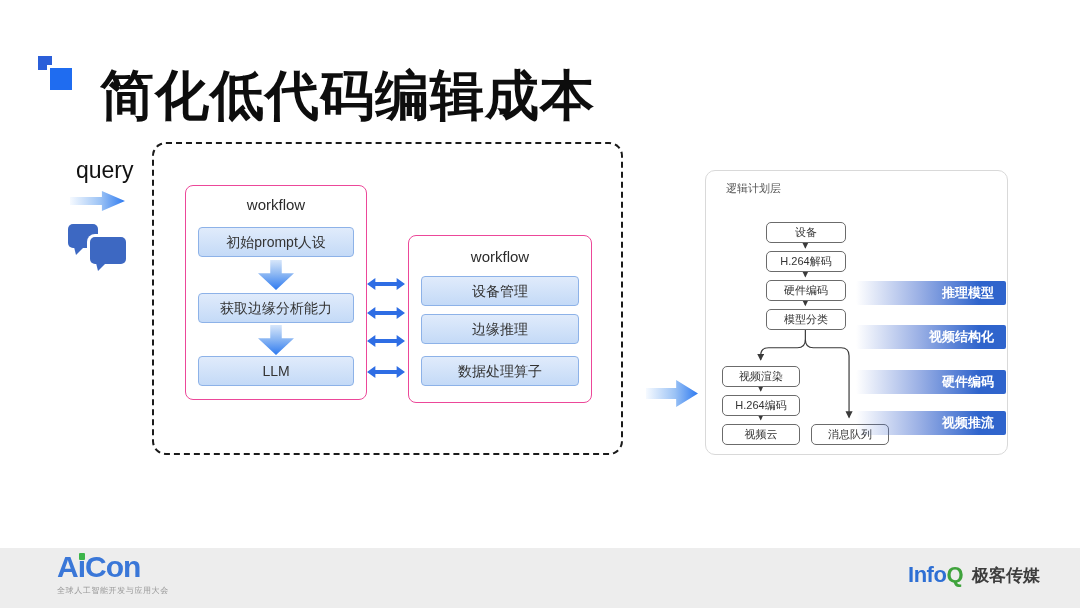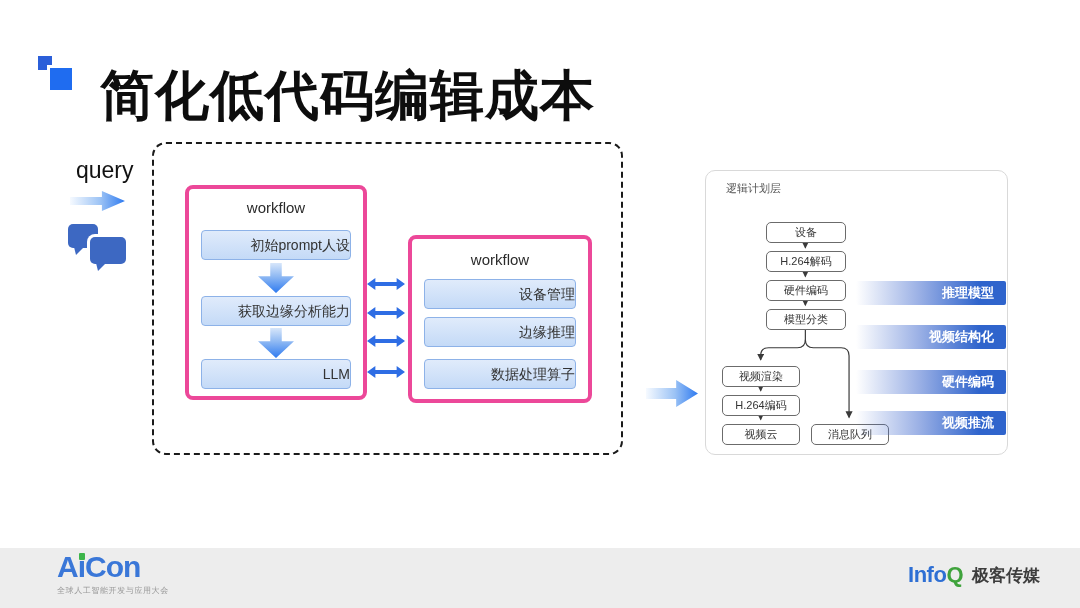--- a/index.html
+++ b/index.html
@@ -23,25 +23,25 @@
   .bubble::after{content:"";position:absolute;bottom:-7px;left:6px;width:10px;height:8px;
                  background:#3d68c2;clip-path:polygon(0 0,100% 0,20% 100%);}
   .bubble-back{left:0;top:0;width:30px;height:24px;}
   .bubble-front{left:22px;top:13px;width:36px;height:27px;box-shadow:0 0 0 3px #fff;}
 
   
   .dashed-box{position:absolute;left:152px;top:142px;width:471px;height:313px;
               border:2px dashed #1a1a1a;border-radius:14px;box-sizing:border-box;}
 
   
-  .panel{position:absolute;background:#fff;border:4px solid #ec4899;border-radius:8px;box-sizing:border-box;}
+  .panel{position:absolute;background:#fff;border:1px solid #ec4899;border-radius:8px;box-sizing:border-box;}
   .wf-left{left:185px;top:185px;width:182px;height:215px;}
   .wf-right{left:408px;top:235px;width:184px;height:168px;}
   .wf-title{position:absolute;left:0;right:0;text-align:center;font-size:15px;color:#2b2b2b;}
-  .wf-step{position:absolute;left:12px;right:12px;height:28px;line-height:28px;text-align:right;
+  .wf-step{position:absolute;left:12px;right:12px;height:28px;line-height:28px;text-align:center;
            font-size:14px;color:#333;background:linear-gradient(180deg,#e0ebfb 0%,#c4daf7 100%);
            border:1px solid #8db2e8;border-radius:4px;}
   .down-arrow{position:absolute;left:50%;transform:translateX(-50%);width:36px;height:30px;
               background:linear-gradient(180deg,#d7e6fa 0%,#8fb9f3 45%,#2e7af0 100%);
               clip-path:polygon(34% 0,66% 0,66% 44%,100% 44%,50% 100%,0 44%,34% 44%);}
   .dbl-arrow{position:absolute;left:367px;width:38px;height:12px;background:#2e6de4;
              clip-path:polygon(0 50%,22% 0,22% 33%,78% 33%,78% 0,100% 50%,78% 100%,78% 67%,22% 67%,22% 100%);}
 
   .mid-arrow{position:absolute;left:646px;top:380px;width:52px;height:27px;}
 

